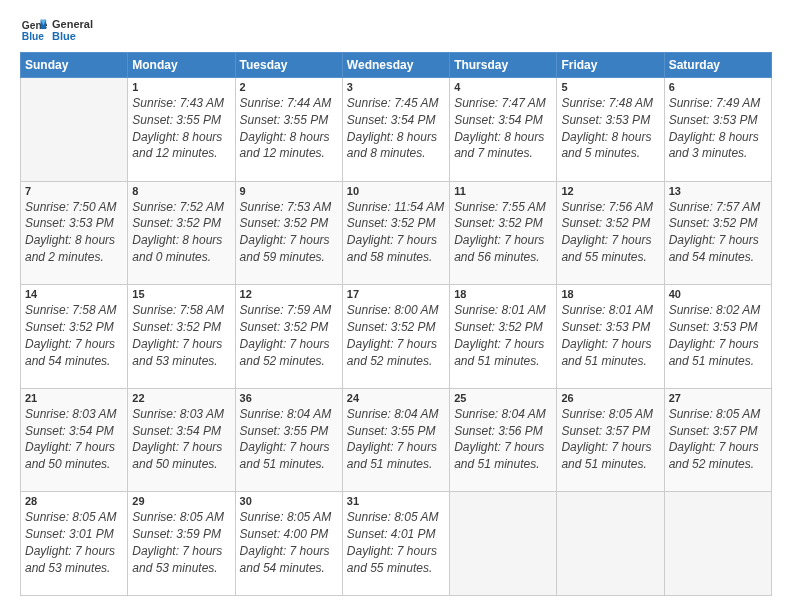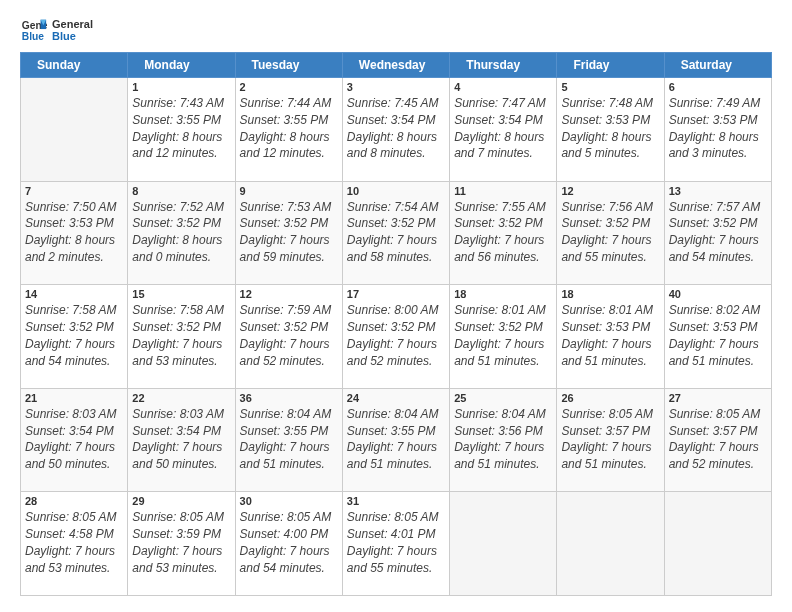--- a/index.html
+++ b/index.html
@@ -49,21 +49,21 @@
       border: 1px solid #ccc;
       border-collapse: collapse;
       width: 100%;
       table-layout: fixed;
     }
     .calendar th {
       background: #3a7fc1;
       color: #fff;
       font-size: 12px;
       font-weight: bold;
-      padding: 5px 16px;
+      padding: 5px 4px;
       text-align: left;
       border: 1px solid #5590cc;
     }
     .calendar td {
       border: 1px solid #ccc;
       vertical-align: top;
       padding: 3px 4px;
       font-size: 9.5px;
       color: #333;
       background: #fff;
@@ -202,21 +202,21 @@
         <span class="day-number">9</span>
         <div class="day-info">
           <span>Sunrise: 7:53 AM</span><br>
           <span>Sunset: 3:52 PM</span><br>
           <span>Daylight: 7 hours and 59 minutes.</span>
         </div>
       </td>
           <td>
         <span class="day-number">10</span>
         <div class="day-info">
-          <span>Sunrise: 7:54 AM</span><br>
+          <span>Sunrise: 11:54 AM</span><br>
           <span>Sunset: 3:52 PM</span><br>
           <span>Daylight: 7 hours and 58 minutes.</span>
         </div>
       </td>
           <td>
         <span class="day-number">11</span>
         <div class="day-info">
           <span>Sunrise: 7:55 AM</span><br>
           <span>Sunset: 3:52 PM</span><br>
           <span>Daylight: 7 hours and 56 minutes.</span>
@@ -353,21 +353,21 @@
           <span>Sunset: 3:57 PM</span><br>
           <span>Daylight: 7 hours and 52 minutes.</span>
         </div>
       </td>
         </tr>
         <tr>
           <td>
         <span class="day-number">28</span>
         <div class="day-info">
           <span>Sunrise: 8:05 AM</span><br>
-          <span>Sunset: 4:58 PM</span><br>
+          <span>Sunset: 3:01 PM</span><br>
           <span>Daylight: 7 hours and 53 minutes.</span>
         </div>
       </td>
           <td>
         <span class="day-number">29</span>
         <div class="day-info">
           <span>Sunrise: 8:05 AM</span><br>
           <span>Sunset: 3:59 PM</span><br>
           <span>Daylight: 7 hours and 53 minutes.</span>
         </div>

